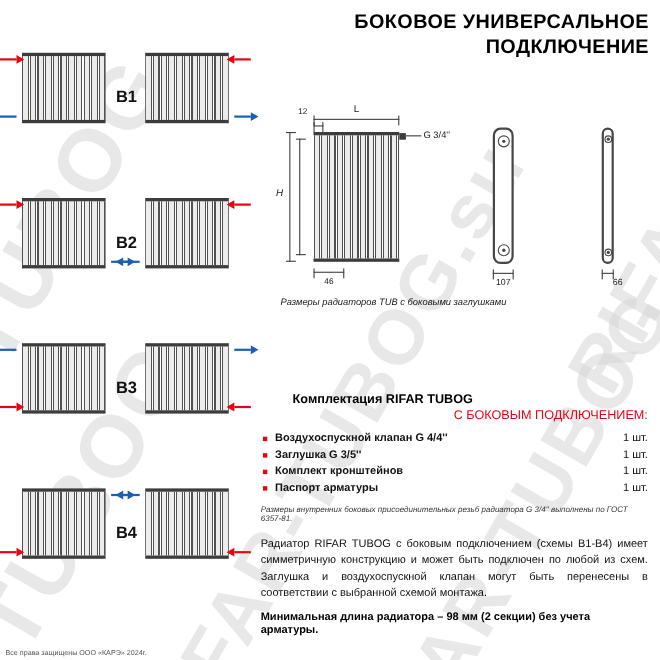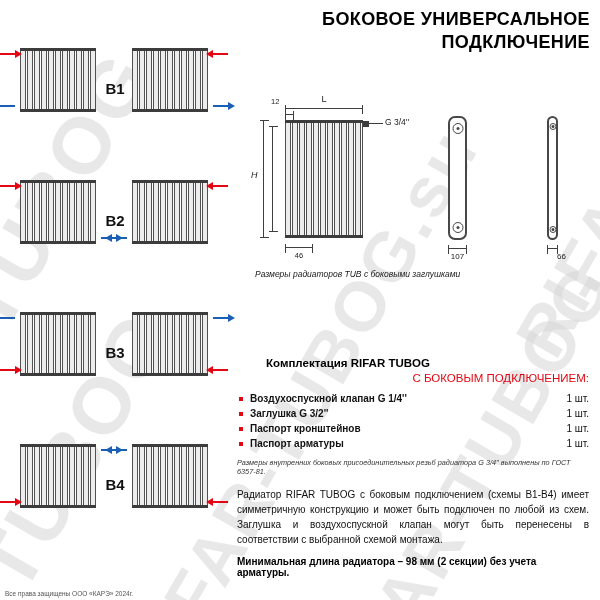--- a/index.html
+++ b/index.html
@@ -186,29 +186,29 @@
       <div class="dlabel" style="left:539px; top:252px; width:27px; text-align:right; font-size:8px;">66</div>
 
       <div class="drawing-caption">Размеры радиаторов TUB с боковыми заглушками</div>
     </div>
 
     <div class="kit">
       <div class="kit-h1">Комплектация RIFAR TUBOG</div>
       <div class="kit-h2">С БОКОВЫМ ПОДКЛЮЧЕНИЕМ:</div>
       <ul class="kit-list">
         <li class="kit-item">
-          <span>Воздухоспускной клапан G 1/4''</span>
-          <span class="kit-qty">1 шт.</span>
-        </li>
-        <li class="kit-item">
-          <span>Заглушка G 3/2''</span>
-          <span class="kit-qty">1 шт.</span>
-        </li>
-        <li class="kit-item">
-          <span>Паспорт кронштейнов</span>
+          <span>Воздухоспускной клапан G 4/4''</span>
+          <span class="kit-qty">1 шт.</span>
+        </li>
+        <li class="kit-item">
+          <span>Заглушка G 3/5''</span>
+          <span class="kit-qty">1 шт.</span>
+        </li>
+        <li class="kit-item">
+          <span>Комплект кронштейнов</span>
           <span class="kit-qty">1 шт.</span>
         </li>
         <li class="kit-item">
           <span>Паспорт арматуры</span>
           <span class="kit-qty">1 шт.</span>
         </li>
       </ul>
       <div class="kit-note">Размеры внутренних боковых присоединительных резьб радиатора G 3/4'' выполнены по ГОСТ 6357-81.</div>
       <div class="kit-par">Радиатор RIFAR TUBOG с боковым подключением (схемы B1-B4) имеет симметричную конструкцию и может быть подключен по любой из схем. Заглушка и воздухоспускной клапан могут быть перенесены в соответствии с выбранной схемой монтажа.</div>
       <div class="kit-min">Минимальная длина радиатора – 98 мм (2 секции) без учета арматуры.</div>

